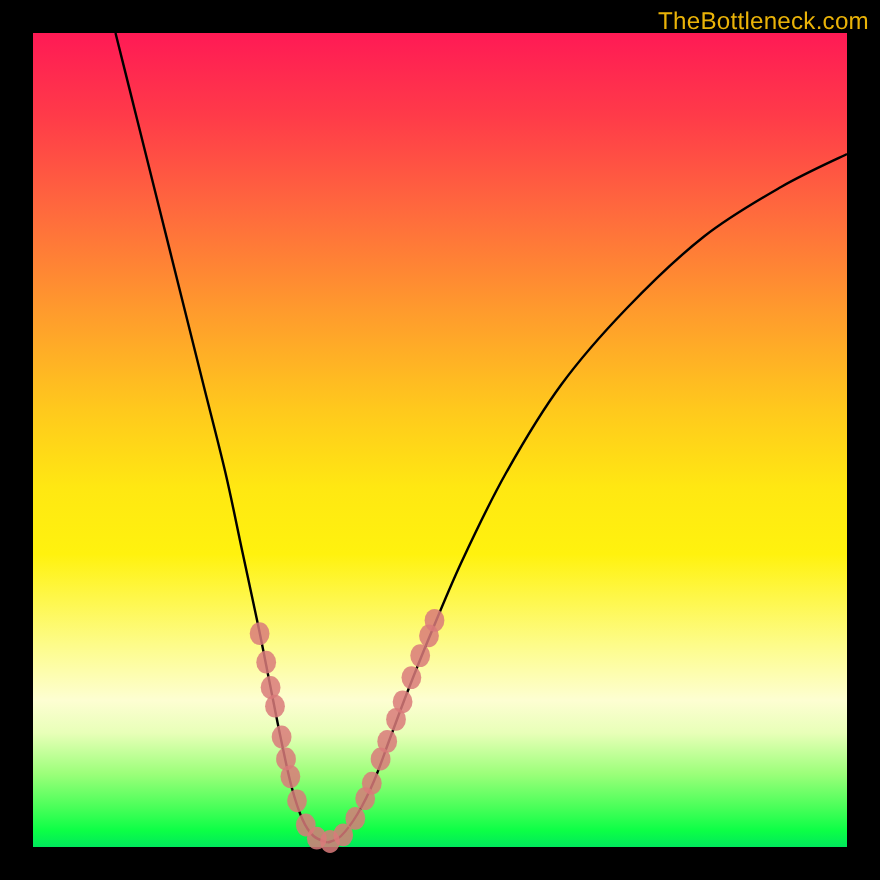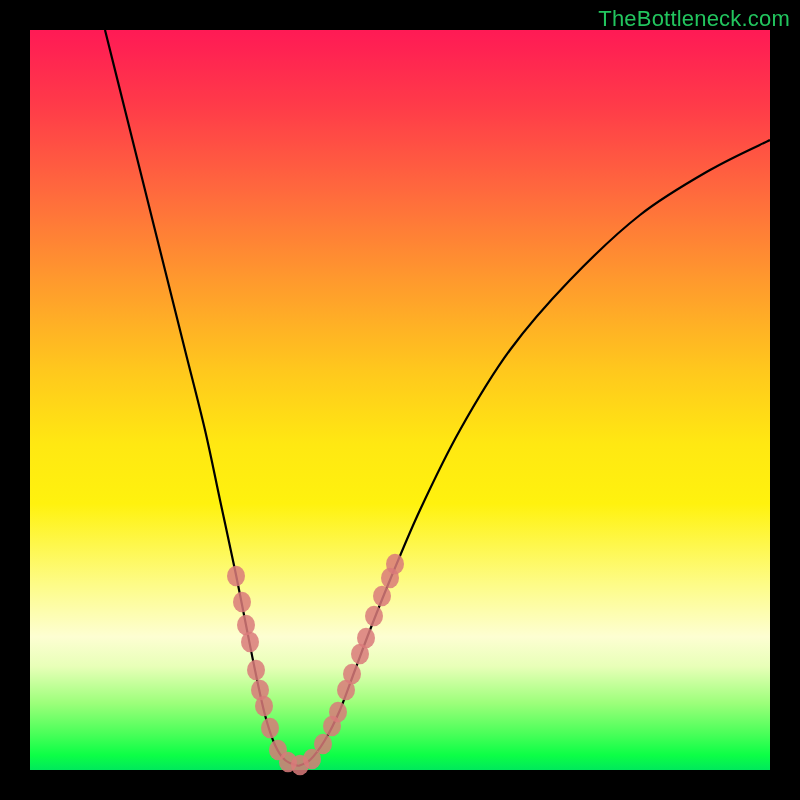--- a/index.html
+++ b/index.html
@@ -32,21 +32,21 @@
       #0cff46 98%,
       #00e85c 100%
     );
   }
   .watermark {
     position: absolute;
     top: 6px;
     right: 10px;
     font-family: Arial, Helvetica, sans-serif;
     font-size: 22px;
-    color: #22c55e;
+    color: #eab308;
     font-weight: 500;
     letter-spacing: 0.2px;
   }
   svg.curves {
     position: absolute;
     left: 0; top: 0;
     width: 740px; height: 740px;
     overflow: visible;
   }
   .curve-line {

